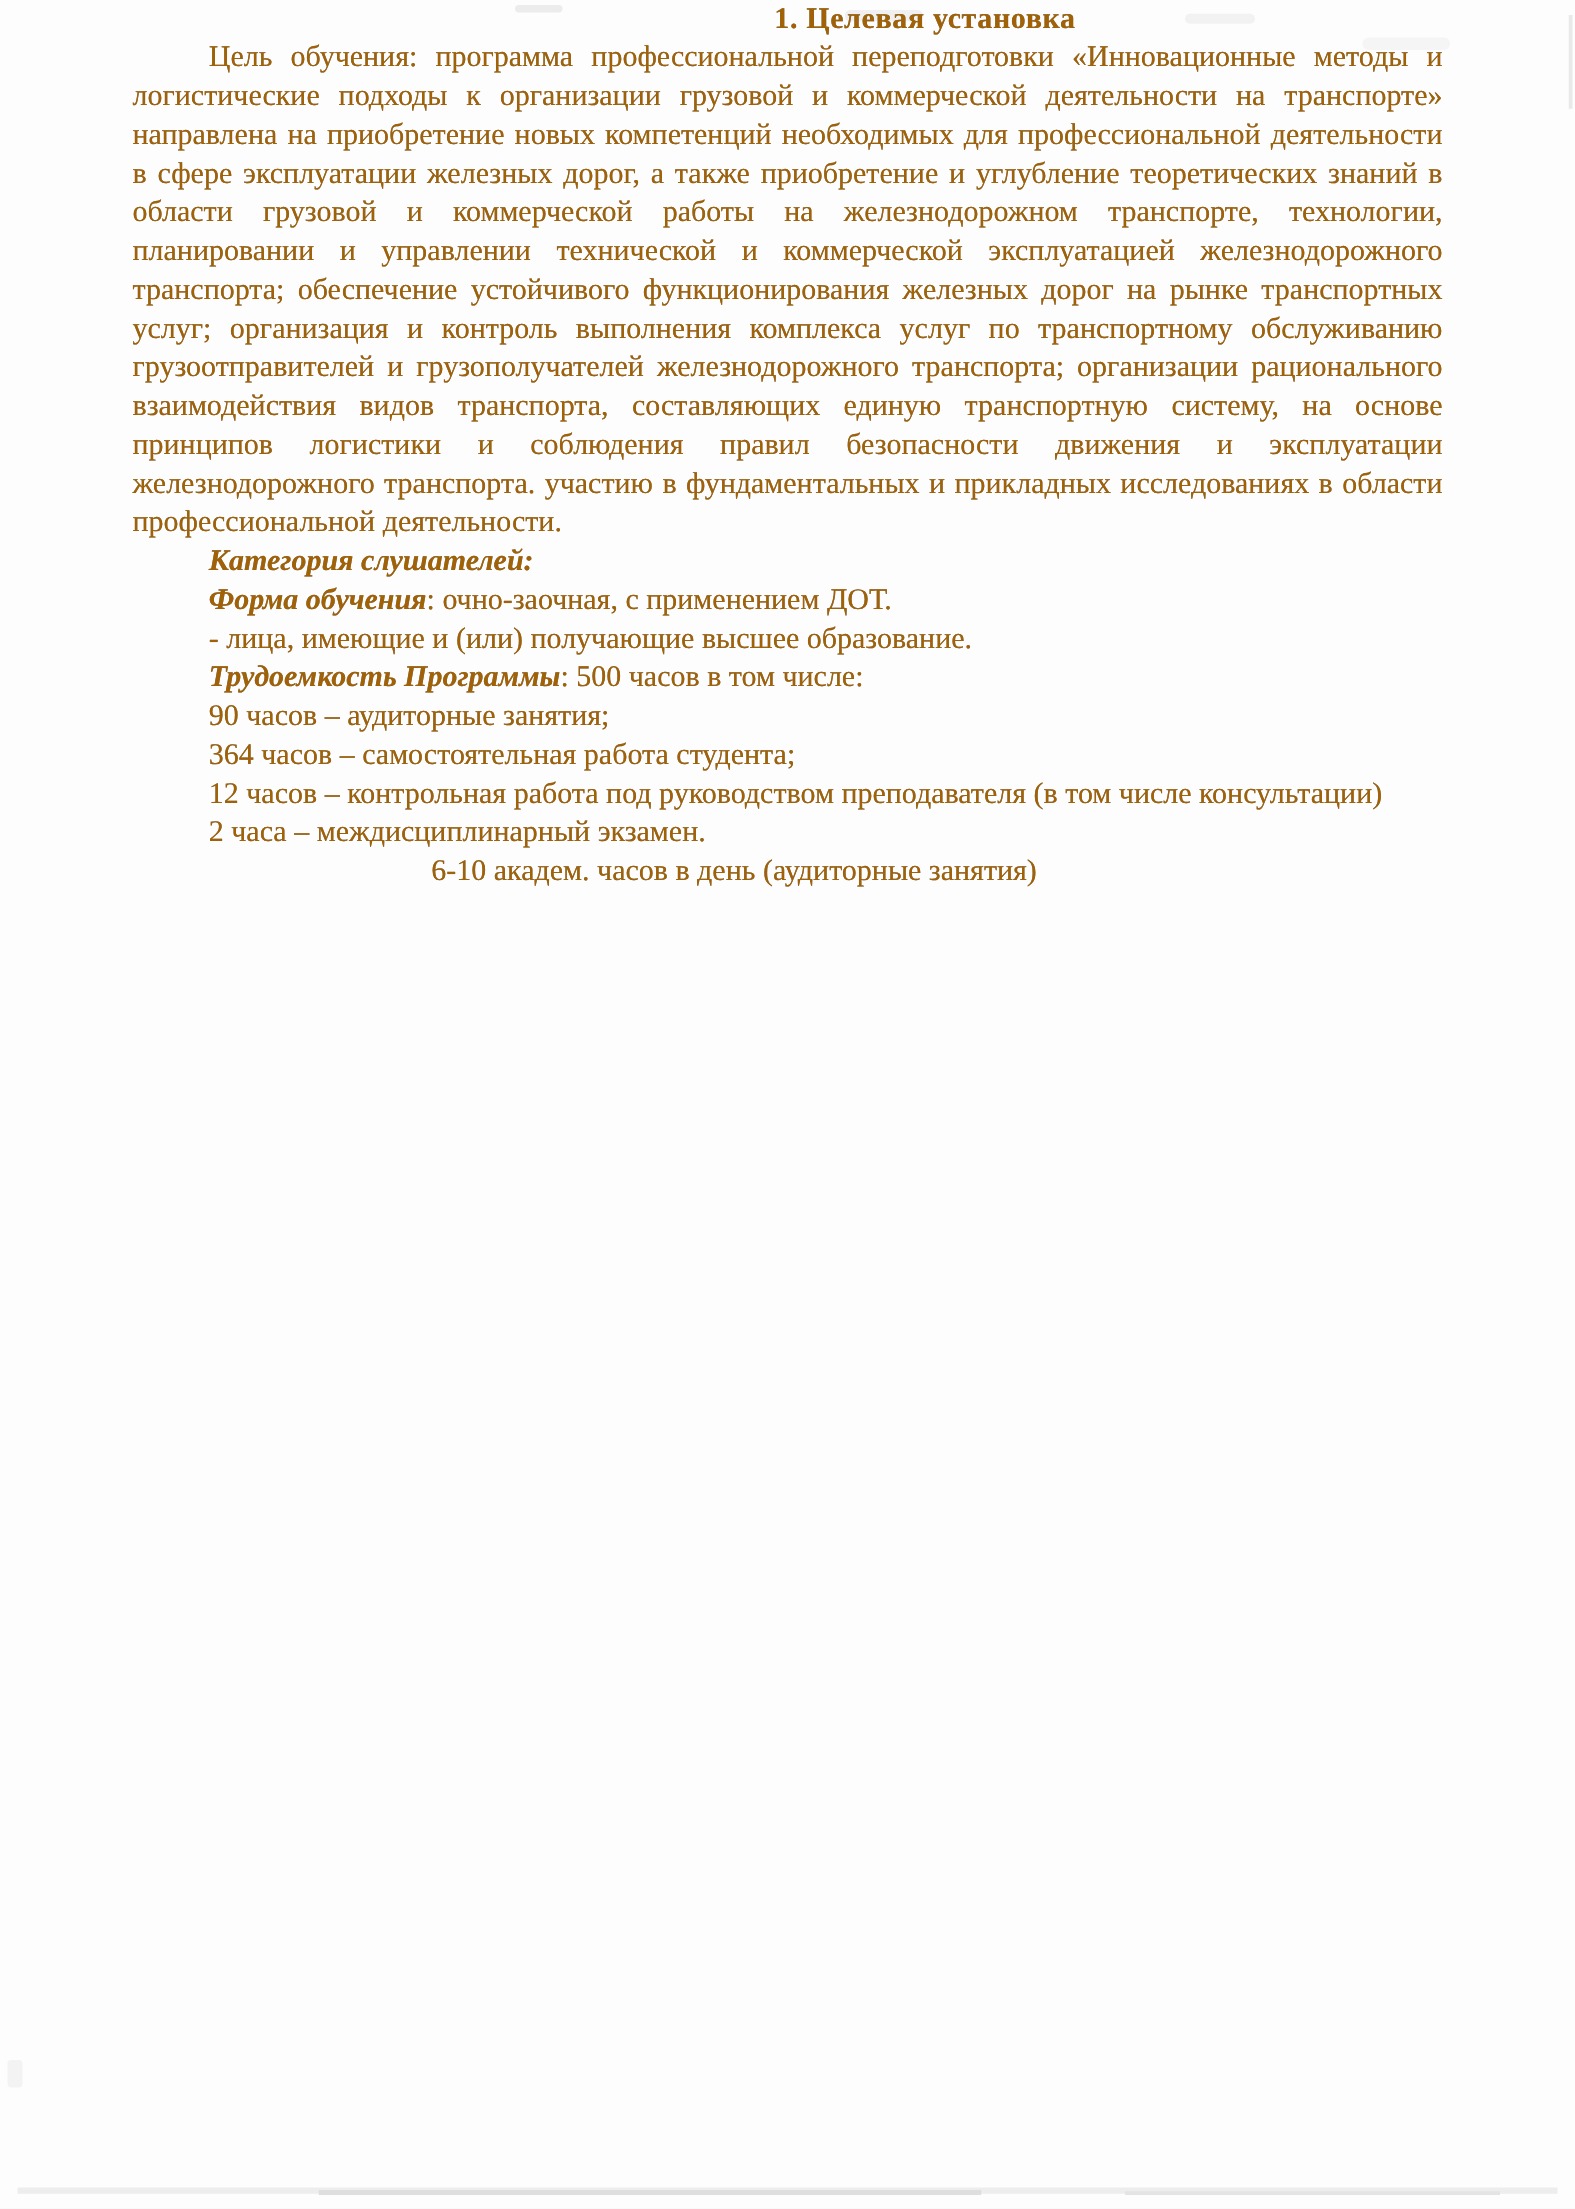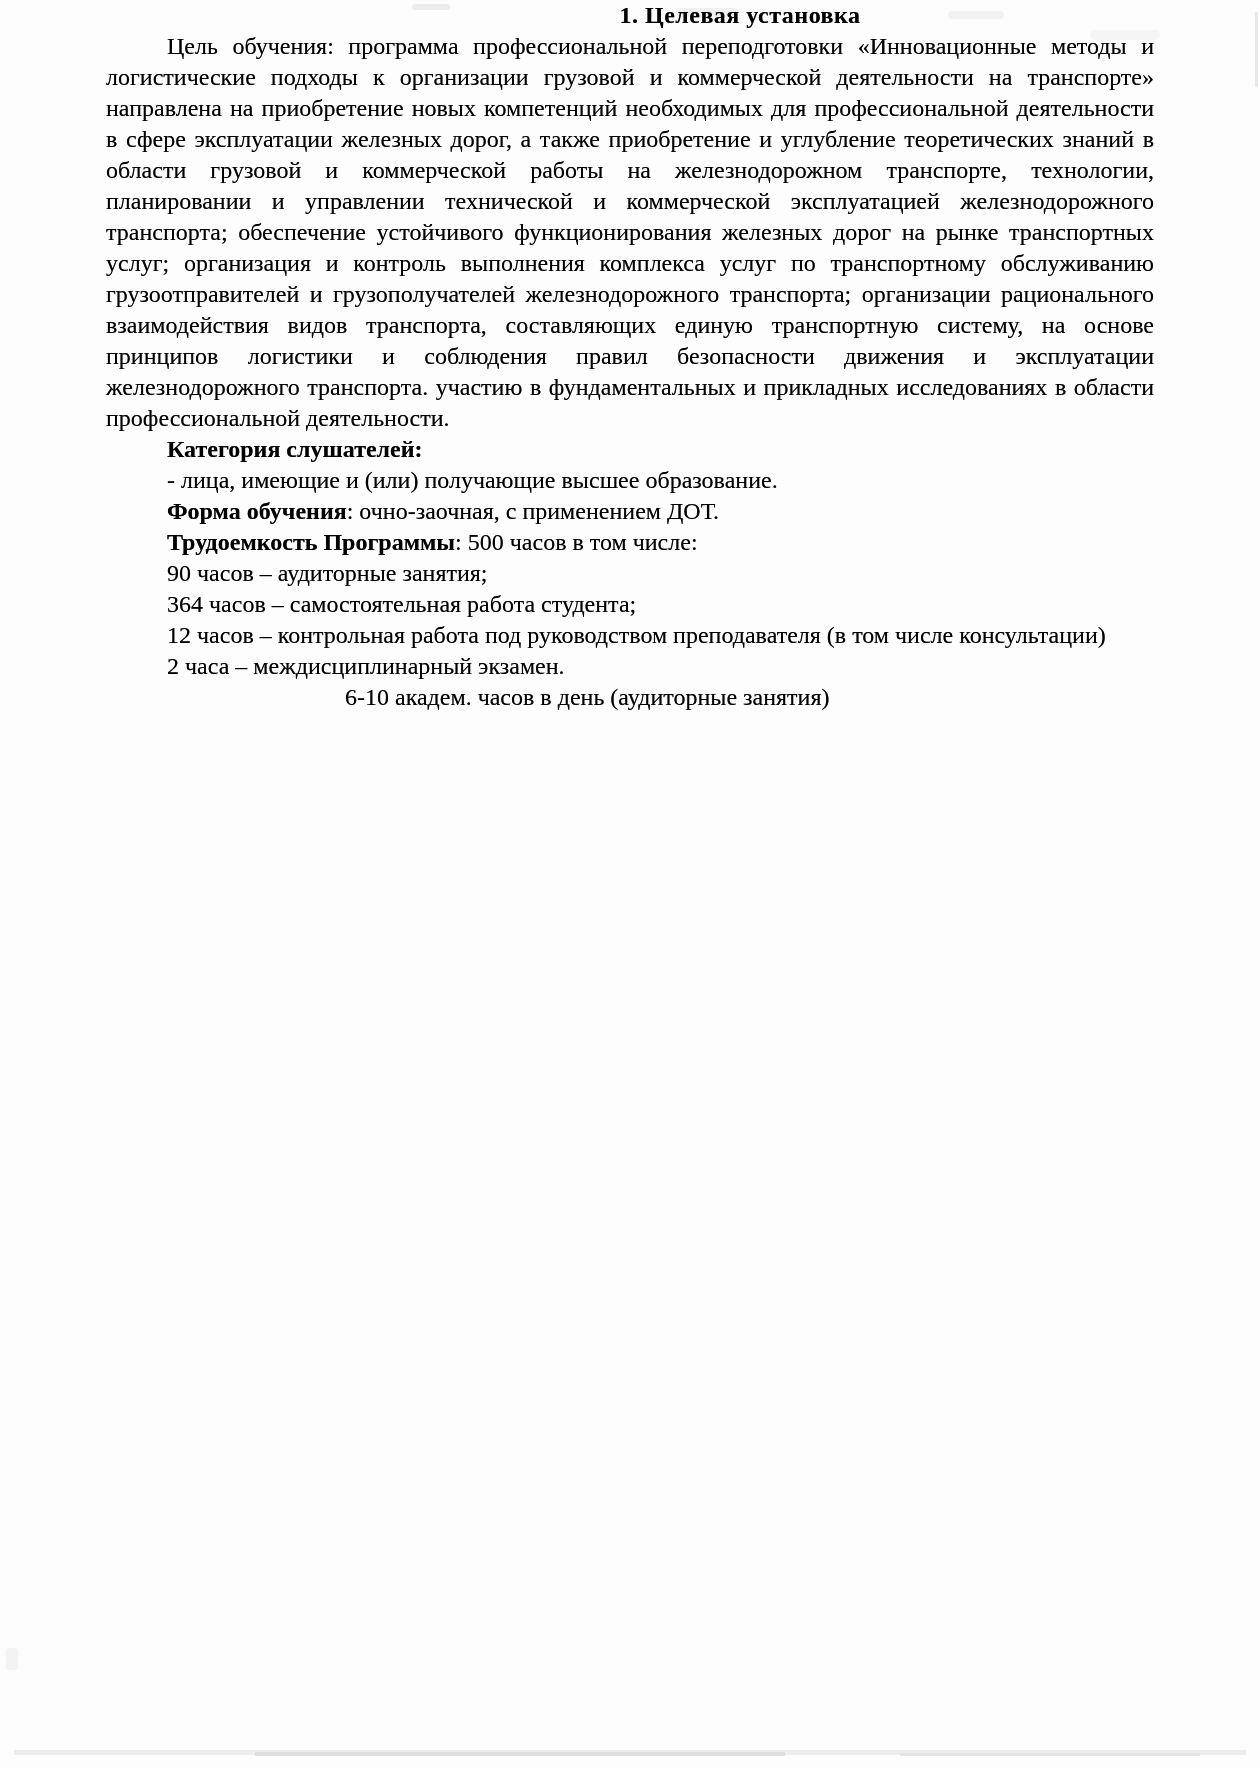--- a/index.html
+++ b/index.html
@@ -3,21 +3,21 @@
 <meta charset="utf-8">
 <style>
   html, body { margin:0; padding:0; background:#f4f4f4; }
   .page {
     position:relative;
     width:1260px; height:1767px;
     margin:0 auto;
     background:#fdfdfd;
     overflow:hidden;
     font-family:"Liberation Serif","DejaVu Serif",serif;
-    color:#000000;
+    color:#a16207;
   }
   .content {
     position:absolute;
     left:106px; top:0;
     width:1048px;
     font-size:24px;
     line-height:31px;
   }
   .content p { margin:0; }
   .title {
@@ -29,21 +29,21 @@
     position:relative;
     left:110px;
     letter-spacing:0.5px;
   }
   .goal {
     margin-top:43px;
     text-align:justify;
     text-indent:61px;
   }
   .ind { padding-left:61px; }
-  .bold { font-weight:bold; }
+  .bold { font-weight:bold;font-style:italic; }
   .cat-heading { margin-top:38px; }
   .gap-above { margin-top:29px; }
   .hang {
     text-indent:61px;
     text-align:justify;
   }
   .sched-line2 { padding-left:239px; }
   .sched-line3 { padding-left:284px; }
   
   .content, .title { text-shadow:0 0 0.5px rgba(25,25,25,0.55); }
@@ -75,23 +75,23 @@
   <div class="artifact a-bottom3"></div>
 
   <div class="content">
 
     <p class="title">1.  Целевая установка</p>
 
     <p class="goal">Цель обучения: программа профессиональной переподготовки «Инновационные методы и логистические подходы к организации грузовой и коммерческой деятельности на транспорте» направлена на приобретение новых компетенций необходимых для профессиональной деятельности в сфере эксплуатации железных дорог, а также приобретение и углубление теоретических знаний в области грузовой и коммерческой работы на железнодорожном транспорте, технологии, планировании и управлении технической и коммерческой эксплуатацией железнодорожного транспорта; обеспечение устойчивого функционирования железных дорог на рынке транспортных услуг; организация и контроль выполнения комплекса услуг по транспортному обслуживанию грузоотправителей и грузополучателей железнодорожного транспорта; организации рационального взаимодействия видов транспорта, составляющих единую транспортную систему, на основе принципов логистики и соблюдения правил безопасности движения и эксплуатации железнодорожного транспорта. участию в фундаментальных и прикладных исследованиях в области профессиональной деятельности.</p>
 
     <p class="ind bold cat-heading">Категория слушателей:</p>
 
+    <p class="ind gap-above"><span class="bold">Форма обучения</span><span>: очно-заочная, с применением ДОТ.</span></p>
+
     <p class="ind">- лица, имеющие и (или) получающие высшее образование.</p>
-
-    <p class="ind gap-above"><span class="bold">Форма обучения</span><span>: очно-заочная, с применением ДОТ.</span></p>
 
     <p class="ind"><span class="bold">Трудоемкость Программы</span><span>: 500 часов в том числе:</span></p>
 
     <p class="ind">90 часов – аудиторные занятия;</p>
 
 
     <p class="ind">364 часов – самостоятельная работа студента;</p>
 
     <p class="hang">12 часов – контрольная работа под руководством преподавателя (в том числе консультации)</p>
 

